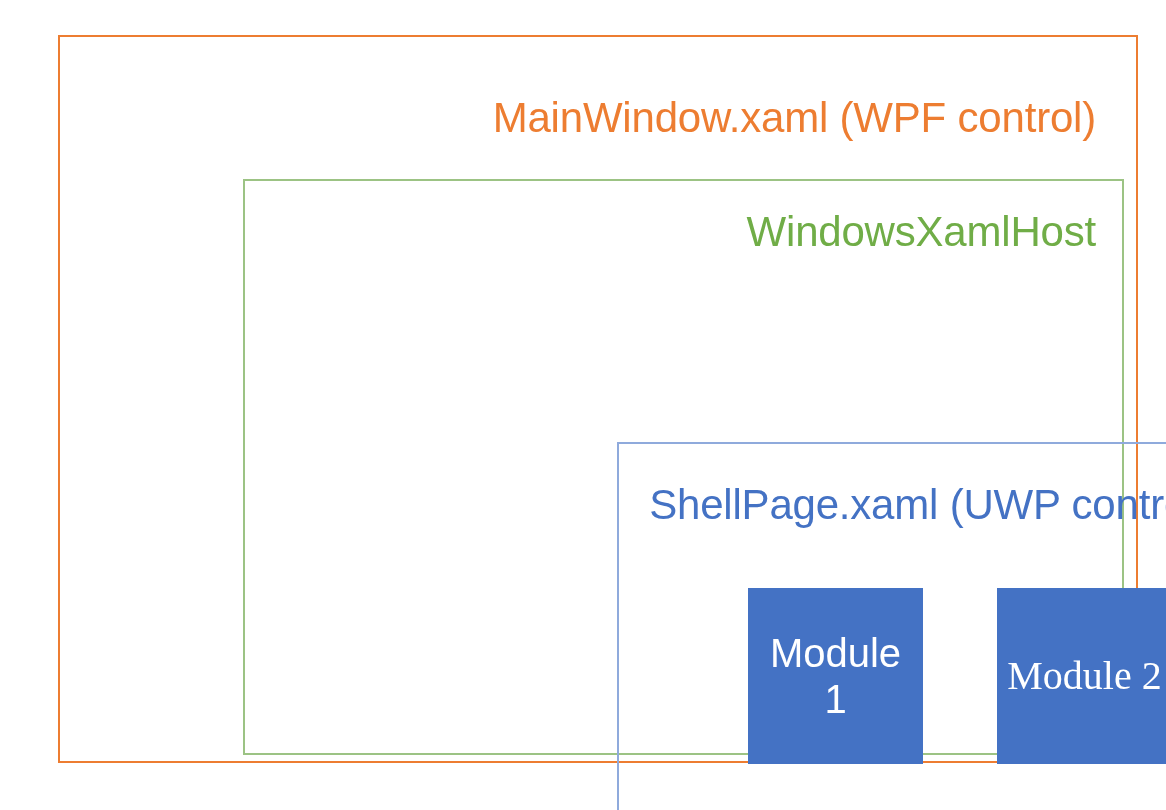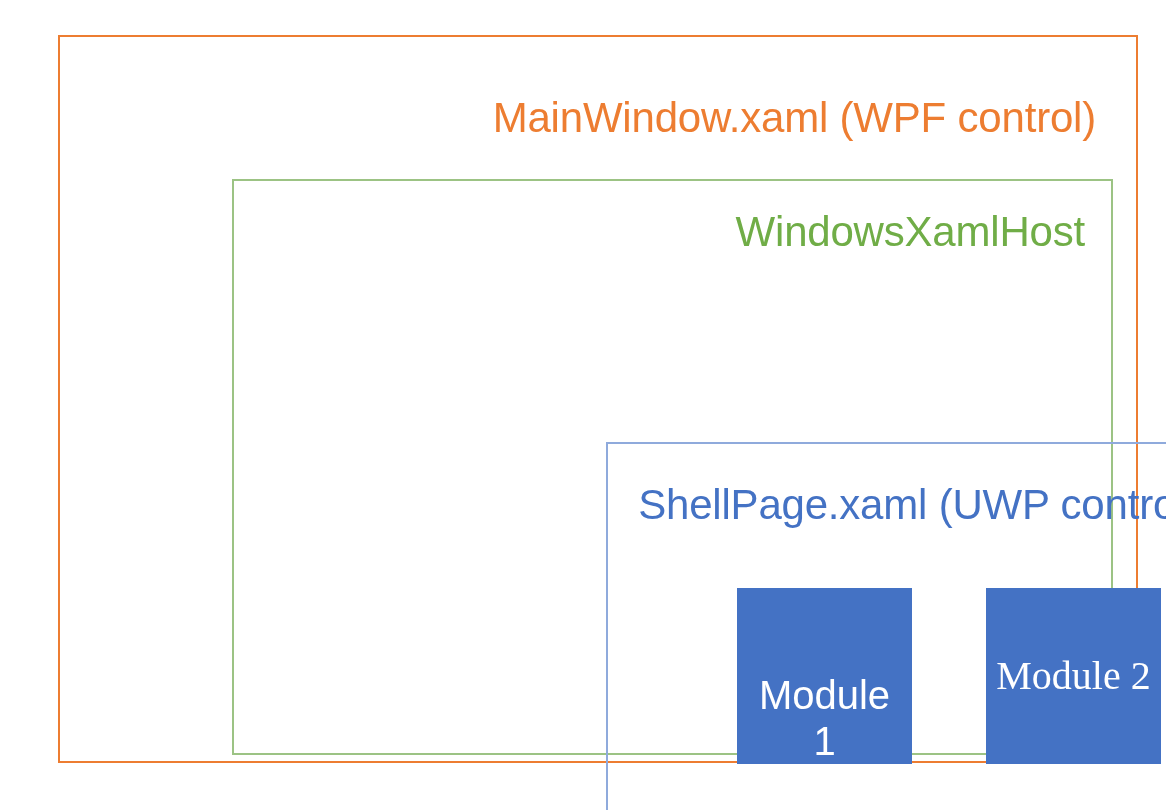--- a/index.html
+++ b/index.html
@@ -42,21 +42,21 @@
     font-size: 42px;
     line-height: 46px;
     color: #ED7D31;
     white-space: nowrap;
     letter-spacing: -0.2px;
   }
 
   
   .box-middle {
     position: absolute;
-    left: 172px;
+    left: 183px;
     top: 142px;
     width: 881px;
     height: 576px;
     box-sizing: border-box;
     border: 2px solid #9CC384;
     background: transparent;
   }
   .label-middle {
     position: absolute;
     right: 26px;
@@ -107,21 +107,21 @@
     color: #ffffff;
     display: flex;
     align-items: center;
     justify-content: center;
     text-align: center;
     font-size: 40px;
     line-height: 46px;
     box-sizing: border-box;
     padding: 0 10px;
   }
-  .module-1 { left: 129px; align-items: flex-end; }
+  .module-1 { left: 129px; }
   .module-2 { left: 378px; font-family: Liberation Serif, serif; }
   .module-label {
     display: block;
     width: 100%;
   }
 </style>
 </head>
 <body>
 
 <div id="canvas">

